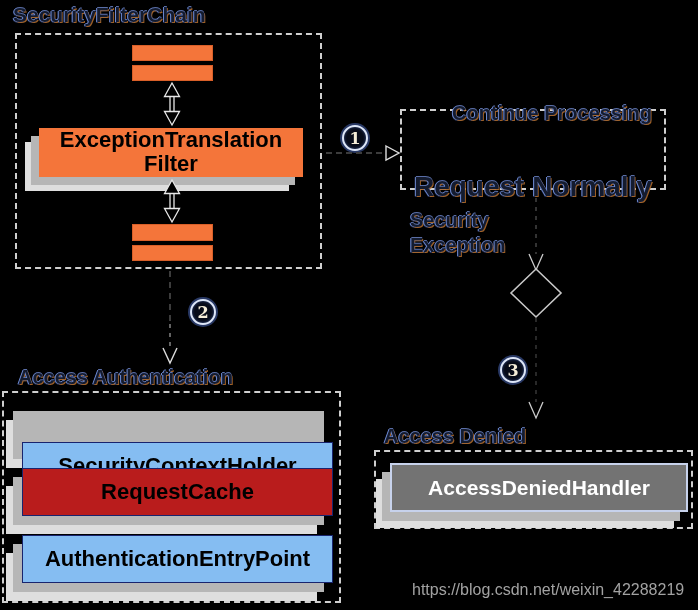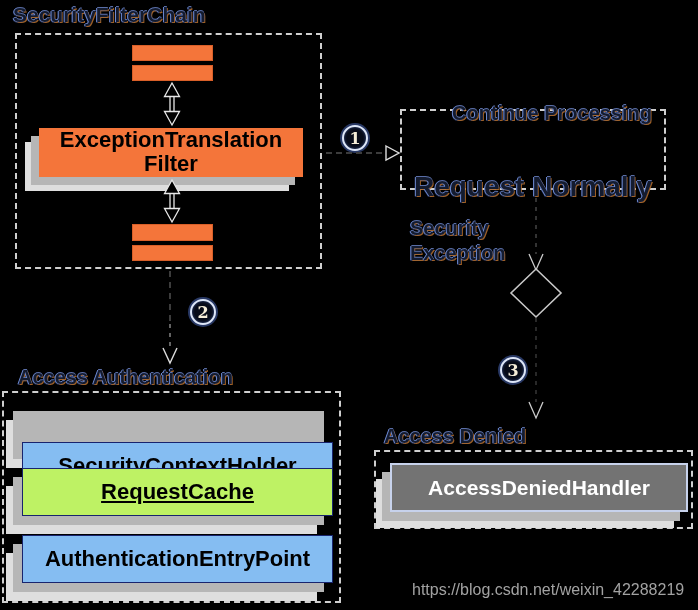--- a/index.html
+++ b/index.html
@@ -17,21 +17,21 @@
   .bar{background:#F4753A;border:1px solid #d95f28;}
   .stack{position:absolute;}
   .sheet{position:absolute;width:100%;height:100%;}
   .sheet1{background:#b6b6b6;}
   .sheet2{background:#dedede;}
   .card{
     position:absolute;width:100%;height:100%;display:flex;align-items:center;justify-content:center;
     font-weight:bold;color:#000;border:1px solid #18246e;box-sizing:border-box;
   }
   .card.blue{background:#85BDF2;}
-  .card.beige{background:#bef264;text-decoration:underline;}
+  .card.beige{background:#b91c1c;}
   .orange-card{
     position:absolute;width:100%;height:100%;background:#F4753A;
     display:flex;flex-direction:column;align-items:center;justify-content:flex-start;
     font-weight:bold;color:#000;font-size:22px;line-height:24px;
   }
   .navy-card{
     position:absolute;width:100%;height:100%;background:#737373;border:2px solid #c7d2ec;
     display:flex;align-items:center;justify-content:center;
     font-weight:bold;color:#ffffff;font-size:21px;box-sizing:border-box;
   }
@@ -118,21 +118,21 @@
   <svg class="abs" style="left:383px;top:144px;" width="18" height="18">
     <path d="M3 2 L16 9 L3 16 Z" fill="#000" stroke="#ddd" stroke-width="1.4"></path>
   </svg>
 
   <div class="abs dashed-box" style="left:400px;top:109px;width:266px;height:81px;box-sizing:border-box;
               display:flex;flex-direction:column;justify-content:center;align-items:flex-end;padding-right:12px;gap:48px;">
     <span class="olabel" style="font-size:20px;line-height:26px;">Continue Processing</span>
     <span class="olabel" style="font-size:28px;line-height:26px;">Request Normally</span>
   </div>
 
-  <div class="abs" style="left:410px;top:216px;">
+  <div class="abs" style="left:410px;top:208px;">
     <div class="olabel" style="font-size:20px;line-height:25px;">Security</div>
     <div class="olabel" style="font-size:20px;line-height:25px;">Exception</div>
   </div>
 
   <svg class="abs" style="left:526px;top:196px;" width="20" height="78">
     <line x1="10" y1="2" x2="10" y2="58" stroke="#555" stroke-width="1.2" stroke-dasharray="4 5"></line>
     <path d="M3 58 L10 74 L17 58" fill="none" stroke="#ccc" stroke-width="1.3"></path>
   </svg>
 
   <svg class="abs" style="left:508px;top:266px;" width="56" height="54">

